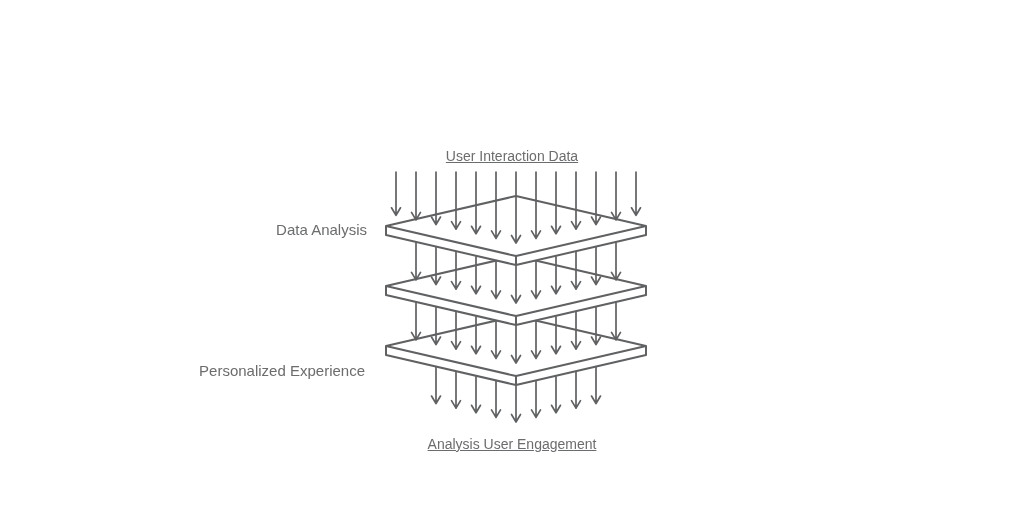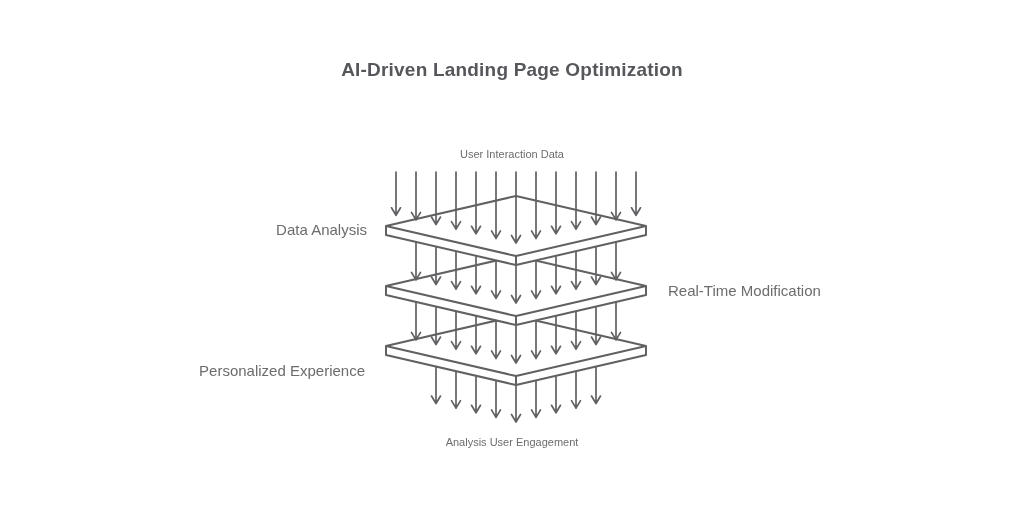--- a/index.html
+++ b/index.html
@@ -26,23 +26,24 @@
     letter-spacing: 0.2px;
     color: #55575b;
   }
   .diagram-svg {
     position: absolute;
     left: 0;
     top: 0;
   }
   .flow-label {
     position: absolute;
-    font-size: 11px;
+    font-size: 14px;
     color: #6b6c6e;
     white-space: nowrap;
+    text-decoration: underline;
   }
   .flow-label.input {
     left: 0;
     right: 0;
     top: 148px;
     text-align: center;
   }
   .flow-label.output {
     left: 0;
     right: 0;
@@ -57,21 +58,20 @@
   }
   .layer-label.l0 { right: 657px; top: 221px; }
   .layer-label.l1 { left: 668px;  top: 282px; }
   .layer-label.l2 { right: 659px; top: 342px; margin-top: 20px; }
 </style>
 </head>
 <body>
 
 <div class="canvas">
 
-  <div class="page-title">AI-Driven Landing Page Optimization</div>
 
   <svg class="diagram-svg" id="diagram" width="1024" height="512" viewBox="0 0 1024 512">
       <path d="M 386 346 L 516 316 L 646 346 L 646 355 L 516 385 L 386 355 Z" fill="#ffffff" stroke="#606163" stroke-width="2" stroke-linejoin="round"></path>
       <path d="M 386 346 L 516 376 L 646 346" fill="none" stroke="#606163" stroke-width="2" stroke-linejoin="round"></path>
       <path d="M 516 376 L 516 385" fill="none" stroke="#606163" stroke-width="2"></path>
       <path d="M 386 286 L 516 256 L 646 286 L 646 295 L 516 325 L 386 295 Z" fill="#ffffff" stroke="#606163" stroke-width="2" stroke-linejoin="round"></path>
       <path d="M 386 286 L 516 316 L 646 286" fill="none" stroke="#606163" stroke-width="2" stroke-linejoin="round"></path>
       <path d="M 516 316 L 516 325" fill="none" stroke="#606163" stroke-width="2"></path>
       <path d="M 386 226 L 516 196 L 646 226 L 646 235 L 516 265 L 386 235 Z" fill="#ffffff" stroke="#606163" stroke-width="2" stroke-linejoin="round"></path>
       <path d="M 386 226 L 516 256 L 646 226" fill="none" stroke="#606163" stroke-width="2" stroke-linejoin="round"></path>
@@ -119,19 +119,18 @@
       <path d="M 536 381.38461538461536 L 536 417.38461538461536 M 531.5 409.88461538461536 L 536 417.38461538461536 L 540.5 409.88461538461536" fill="none" stroke="#606163" stroke-width="1.7" stroke-linecap="round" stroke-linejoin="round"></path>
       <path d="M 556 376.7692307692308 L 556 412.7692307692308 M 551.5 405.2692307692308 L 556 412.7692307692308 L 560.5 405.2692307692308" fill="none" stroke="#606163" stroke-width="1.7" stroke-linecap="round" stroke-linejoin="round"></path>
       <path d="M 576 372.15384615384613 L 576 408.15384615384613 M 571.5 400.65384615384613 L 576 408.15384615384613 L 580.5 400.65384615384613" fill="none" stroke="#606163" stroke-width="1.7" stroke-linecap="round" stroke-linejoin="round"></path>
       <path d="M 596 367.53846153846155 L 596 403.53846153846155 M 591.5 396.03846153846155 L 596 403.53846153846155 L 600.5 396.03846153846155" fill="none" stroke="#606163" stroke-width="1.7" stroke-linecap="round" stroke-linejoin="round"></path>
     </svg>
 
   <div class="flow-label input">User Interaction Data</div>
 
   <div class="layer-label l0">Data Analysis</div>
 
-  <div class="layer-label l1">Real-Time Modification</div>
 
   <div class="layer-label l2">Personalized Experience</div>
 
   <div class="flow-label output">Analysis User Engagement</div>
 
 </div>
 
 </body></html>

